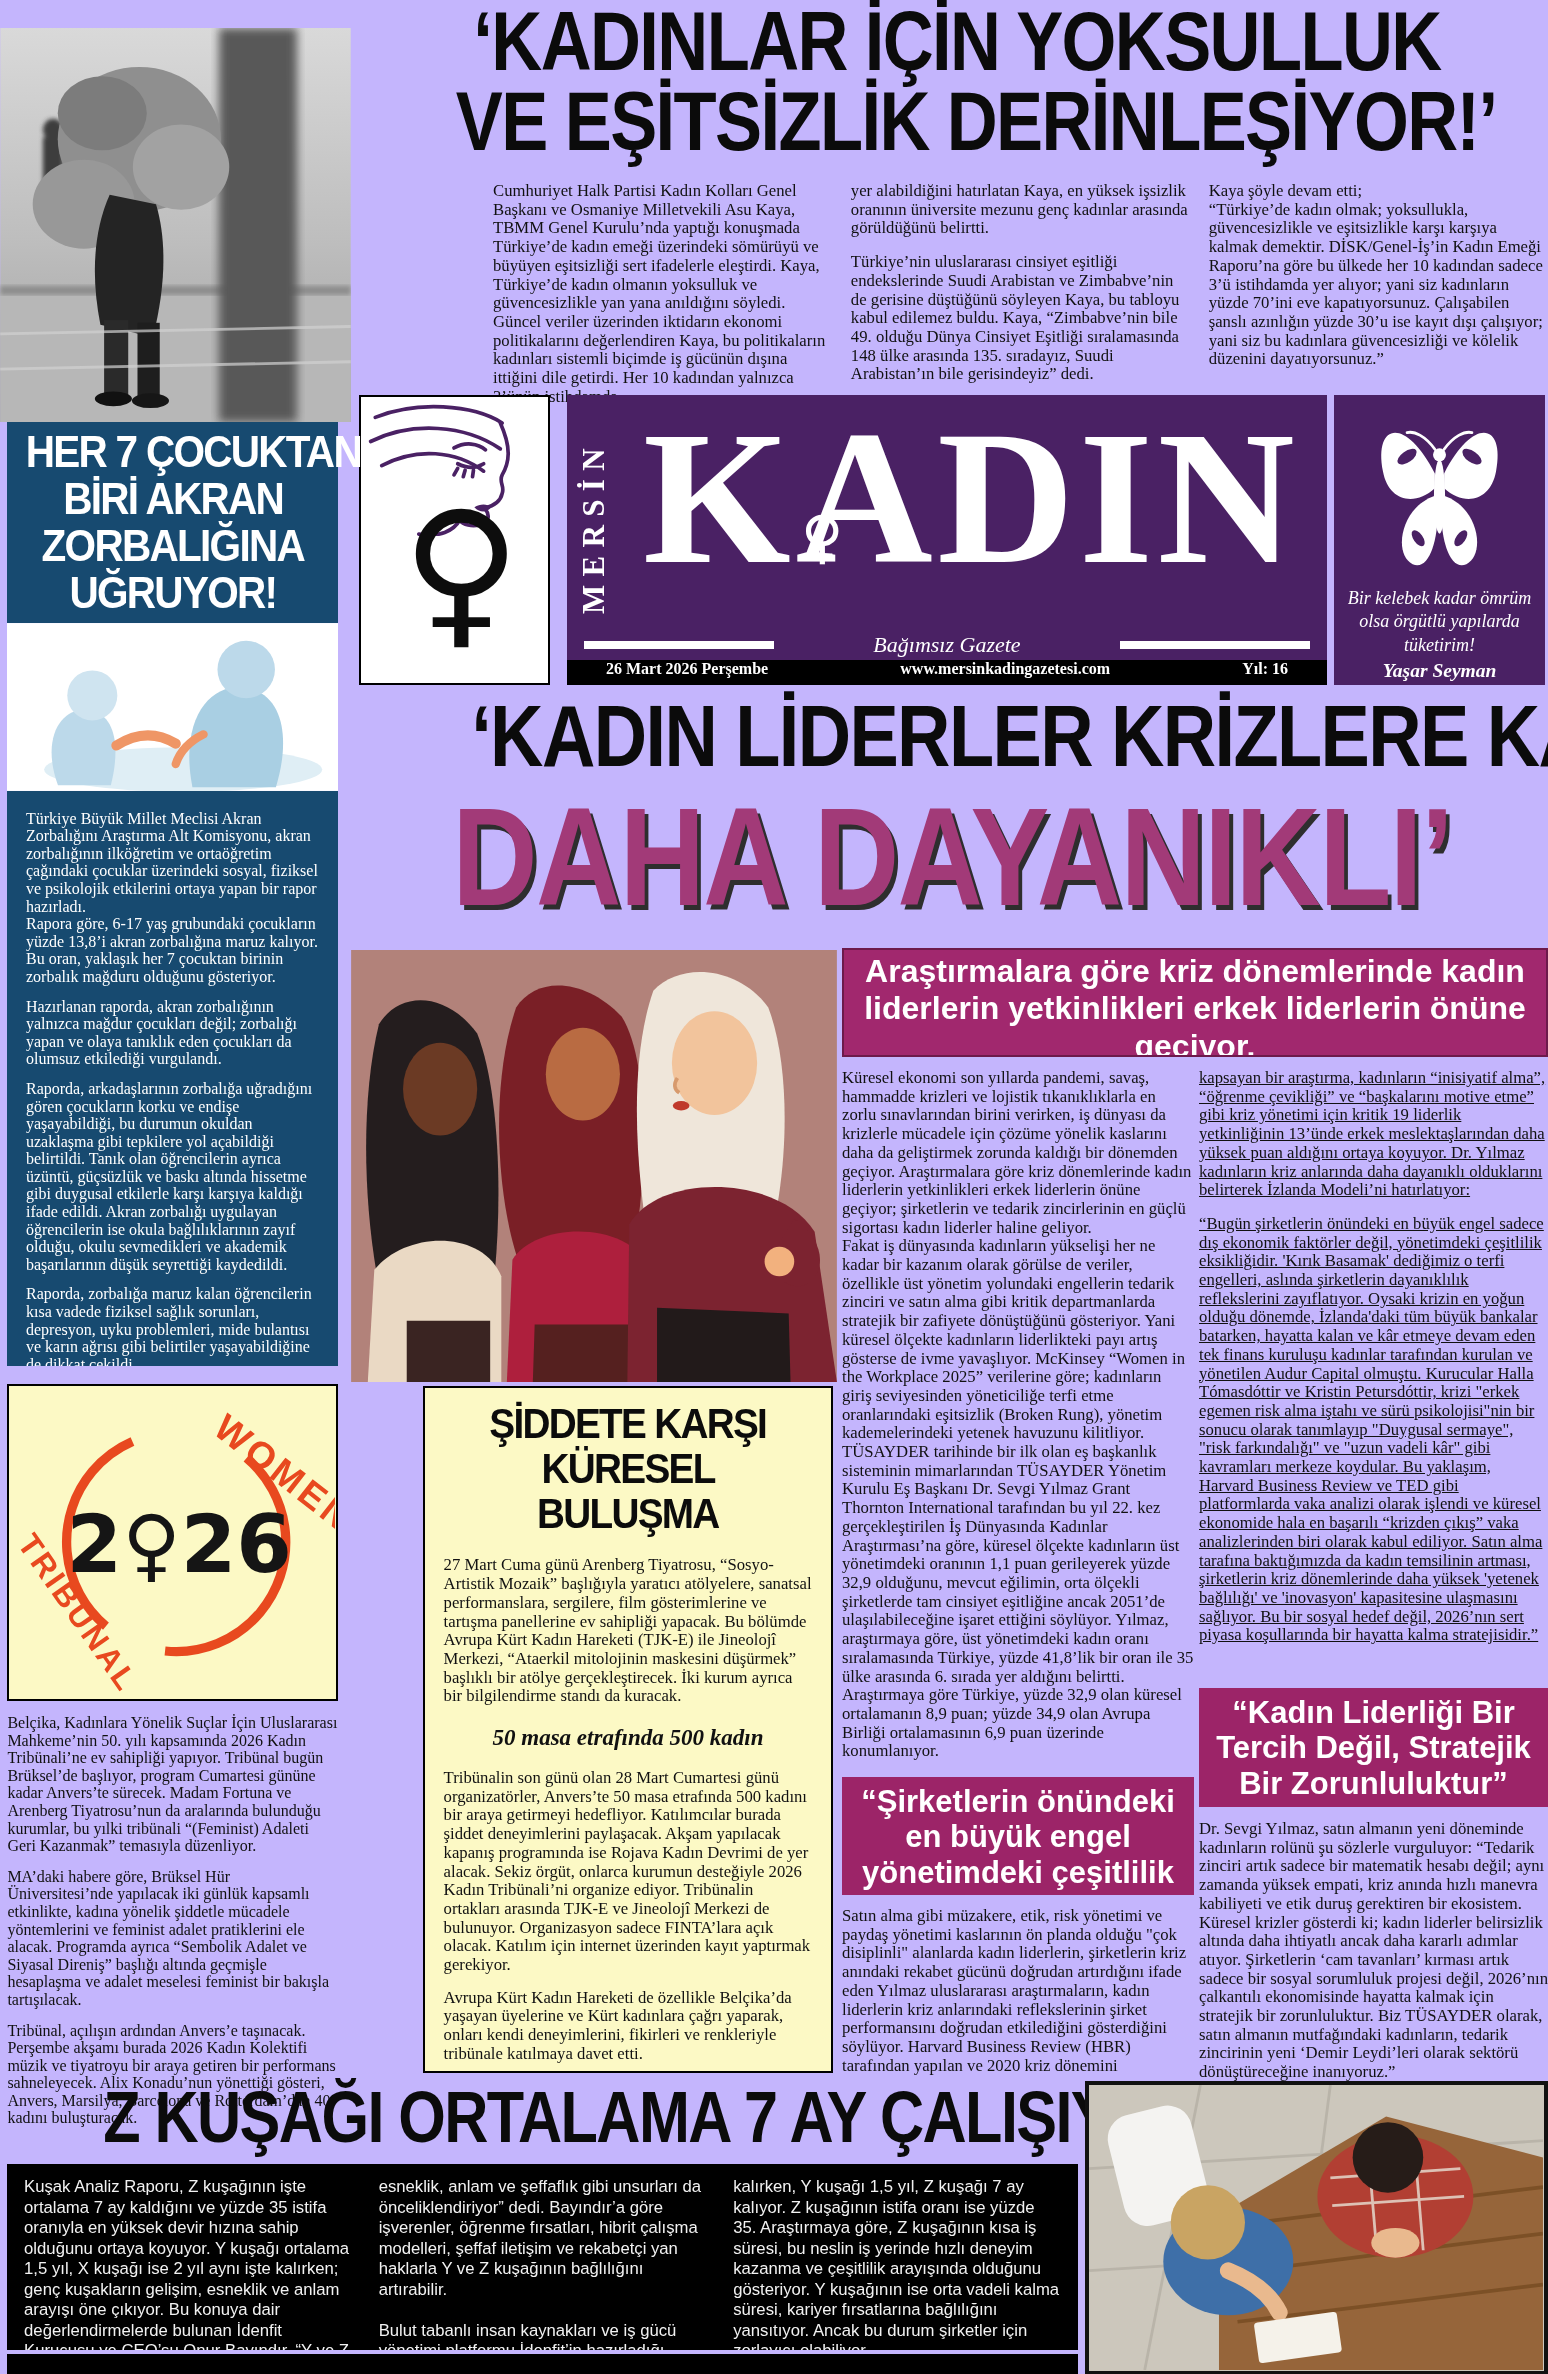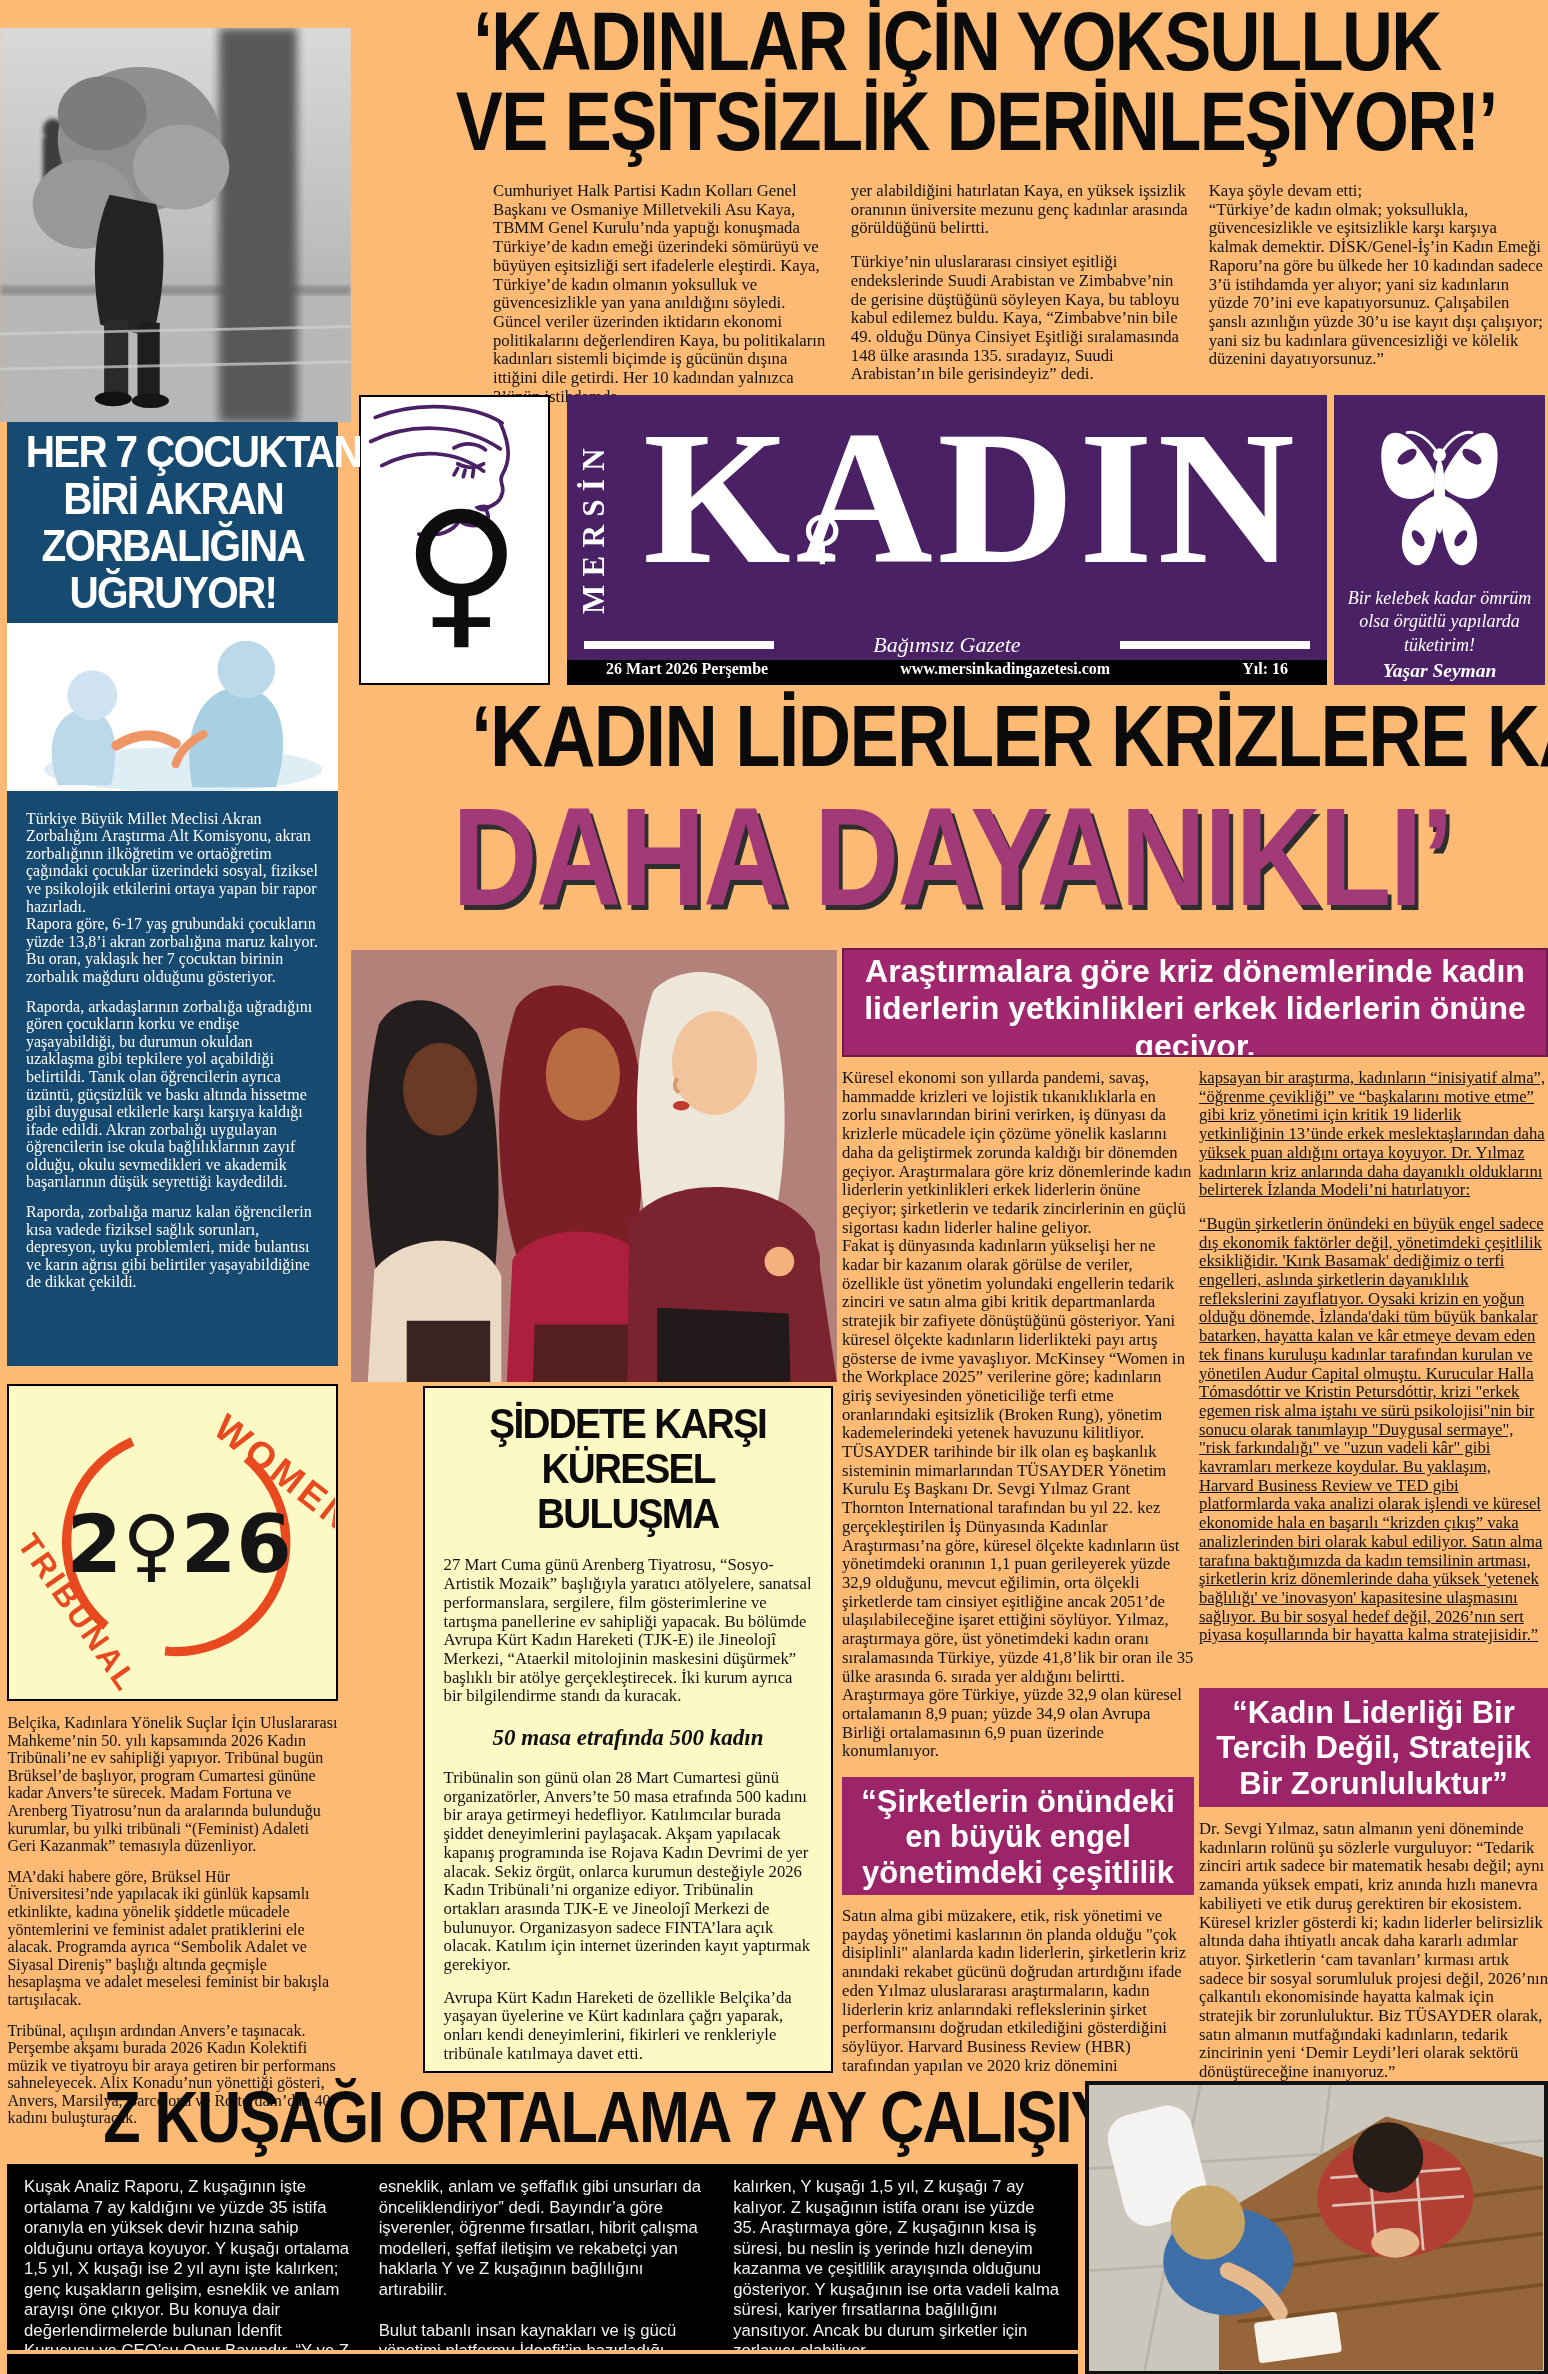--- a/index.html
+++ b/index.html
@@ -1,16 +1,16 @@
 <!DOCTYPE html>
 <html style="font-size:15px"><head>
 <meta charset="utf-8">
 <style>
   html,body{margin:0;padding:0;background:#888;}
-  #page{position:relative;width:1548px;height:2375px;background:#fdba74;overflow:hidden;
+  #page{position:relative;width:1548px;height:2375px;background:#c4b5fd;overflow:hidden;
         font-family:"Liberation Serif",serif;color:#111;}
   .abs{position:absolute;}
   .cx{display:inline-block;transform:scaleX(.85);white-space:nowrap;}
   .cx9{display:inline-block;transform:scaleX(.9);white-space:nowrap;}
   .headline-font{font-family:"Liberation Sans",sans-serif;font-weight:bold;letter-spacing:-1.9px;}
   .serif-body{font-size:16.7px;line-height:1.12;}
   .serif-body p{margin:0 0 15px 0;}
   .serif-body p.m0{margin:0;}
   
   #top-photo{left:0;top:28px;width:351px;height:394px;}
@@ -221,20 +221,21 @@
       <path d="M200,177 C185,100 222,62 260,70 C300,79 305,128 290,177 Z" fill="#a9cfe3"></path>
       <circle cx="258" cy="50" r="31" fill="#bcd9ea"></circle>
       <path d="M118,132 C140,118 162,118 182,130" stroke="#ef9666" stroke-width="11" fill="none" stroke-linecap="round"></path>
       <path d="M212,120 C196,128 186,140 182,152" stroke="#ef9666" stroke-width="9" fill="none" stroke-linecap="round"></path>
     </svg>
   </div>
 
   <div class="abs" id="sb-text">
     <p class="m0">Türkiye Büyük Millet Meclisi Akran Zorbalığını Araştırma Alt Komisyonu, akran zorbalığının ilköğretim ve ortaöğretim çağındaki çocuklar üzerindeki sosyal, fiziksel ve psikolojik etkilerini ortaya yapan bir rapor hazırladı.</p>
     <p>Rapora göre, 6-17 yaş grubundaki çocukların yüzde 13,8’i akran zorbalığına maruz kalıyor. Bu oran, yaklaşık her 7 çocuktan birinin zorbalık mağduru olduğunu gösteriyor.</p>
+    <p>Hazırlanan raporda, akran zorbalığının yalnızca mağdur çocukları değil; zorbalığı yapan ve olaya tanıklık eden çocukları da olumsuz etkilediği vurgulandı.</p>
     <p>Raporda, arkadaşlarının zorbalığa uğradığını gören çocukların korku ve endişe yaşayabildiği, bu durumun okuldan uzaklaşma gibi tepkilere yol açabildiği belirtildi. Tanık olan öğrencilerin ayrıca üzüntü, güçsüzlük ve baskı altında hissetme gibi duygusal etkilerle karşı karşıya kaldığı ifade edildi. Akran zorbalığı uygulayan öğrencilerin ise okula bağlılıklarının zayıf olduğu, okulu sevmedikleri ve akademik başarılarının düşük seyrettiği kaydedildi.</p>
     <p>Raporda, zorbalığa maruz kalan öğrencilerin kısa vadede fiziksel sağlık sorunları, depresyon, uyku problemleri, mide bulantısı ve karın ağrısı gibi belirtiler yaşayabildiğine de dikkat çekildi.</p>
   </div>
 
   <div class="abs headline-font" id="lead-h1">
     <span class="cx">‘KADIN LİDERLER KRİZLERE KARŞI</span>
   </div>
   <div class="abs headline-font" id="lead-h2">
     <span class="cx">DAHA DAYANIKLI’</span>
   </div>

